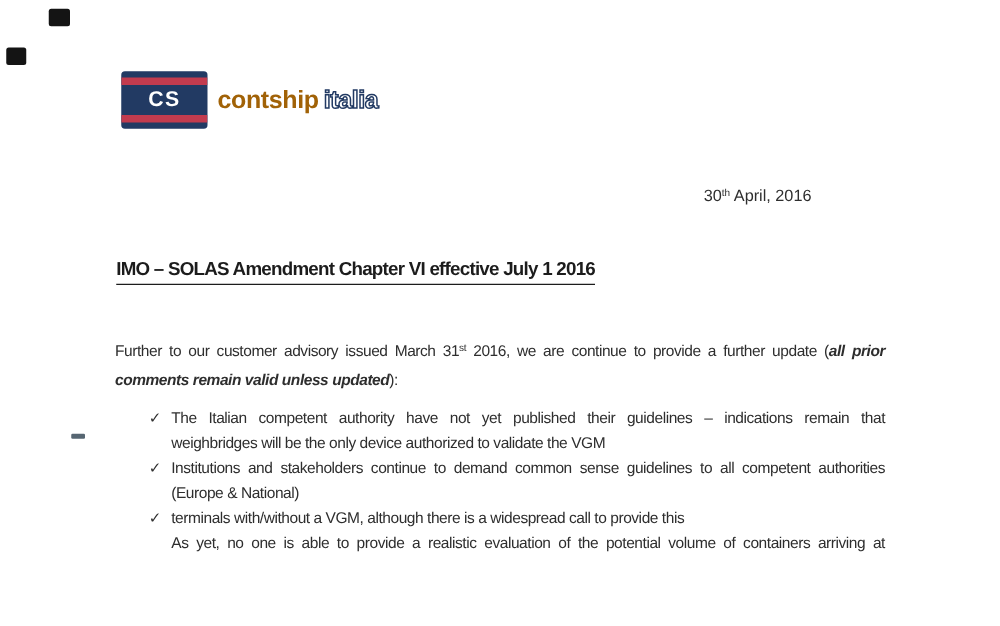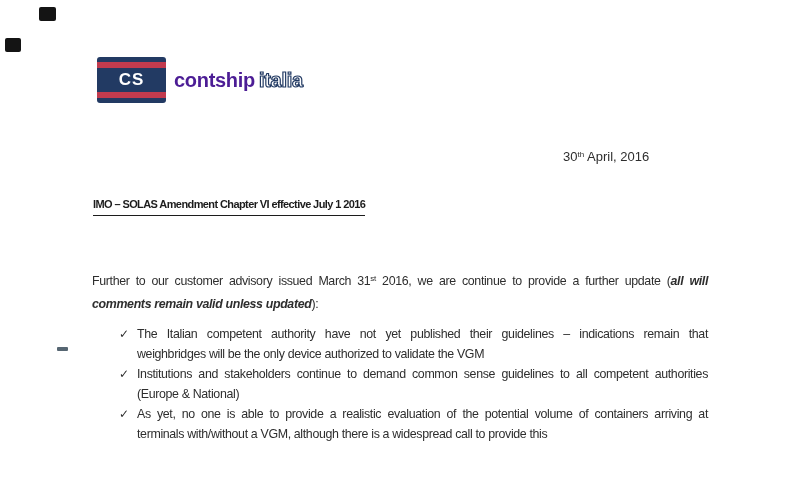--- a/index.html
+++ b/index.html
@@ -36,35 +36,35 @@
   .logo-cs {
     position: absolute; left: 0; right: 0; top: 13px;
     text-align: center;
     color: #ffffff;
     font-weight: bold;
     font-size: 17px;
     letter-spacing: 1px;
     line-height: 20px;
   }
   .wordmark { margin-left: 8px; font-weight: bold; font-size: 20px; letter-spacing: -0.3px; white-space: nowrap; }
-  .wordmark .solid { color: #4c1d95; }
+  .wordmark .solid { color: #a16207; }
   .wordmark .outline {
     margin-left: 4px;
     color: #ffffff;
     -webkit-text-stroke: 1.2px #223a63;
     text-stroke: 1.2px #223a63;
     margin-top: 47px;
   }
 
   
   .date-line { position: absolute; left: 563px; top: 147px; font-size: 13px; line-height: 20px; color: #2e2e2e; white-space: nowrap; }
   .sup { font-size: 8px; position: relative; top: -4px; margin-top: 44px; }
 
   
-  .heading { position: absolute; left: 93px; top: 194px; font-size: 11px; line-height: 20px; white-space: nowrap; }
+  .heading { position: absolute; left: 93px; top: 206px; font-size: 15px; line-height: 20px; white-space: nowrap; }
   .heading .headtext {
     display: inline-block;
     font-weight: bold;
     letter-spacing: -0.6px;
     color: #1c1c1c;
     border-bottom: 1.5px solid #1c1c1c;
     padding-bottom: 1px;
   }
 
   
@@ -100,39 +100,39 @@
 
   <div class="date-line">
     <span>30</span><span class="sup">th</span><span> April, 2016</span>
   </div>
 
   <div class="heading">
     <span class="headtext">IMO – SOLAS Amendment Chapter VI effective July 1 2016</span>
   </div>
 
   <div class="para">
-    <div class="line"><span>Further to our customer advisory issued March 31</span><span class="sup">st</span><span> 2016, we are continue to provide a further update (</span><span class="emph">all will</span></div>
+    <div class="line"><span>Further to our customer advisory issued March 31</span><span class="sup">st</span><span> 2016, we are continue to provide a further update (</span><span class="emph">all prior</span></div>
     <div class="line last"><span class="emph">comments remain valid unless updated</span><span>):</span></div>
   </div>
 
   <div class="bullets">
 
     <div class="bullet">
       <span class="marker">✓</span>
       <div class="line">The Italian competent authority have not yet published their guidelines – indications remain that</div>
       <div class="line last">weighbridges will be the only device authorized to validate the VGM</div>
     </div>
 
     <div class="bullet">
       <span class="marker">✓</span>
       <div class="line">Institutions and stakeholders continue to demand common sense guidelines to all competent authorities</div>
       <div class="line last">(Europe &amp; National)</div>
     </div>
 
     <div class="bullet">
       <span class="marker">✓</span>
+      <div class="line last">terminals with/without a VGM, although there is a widespread call to provide this</div>
       <div class="line">As yet, no one is able to provide a realistic evaluation of the potential volume of containers arriving at</div>
-      <div class="line last">terminals with/without a VGM, although there is a widespread call to provide this</div>
     </div>
 
   </div>
 
 </div>
 
 </body></html>

